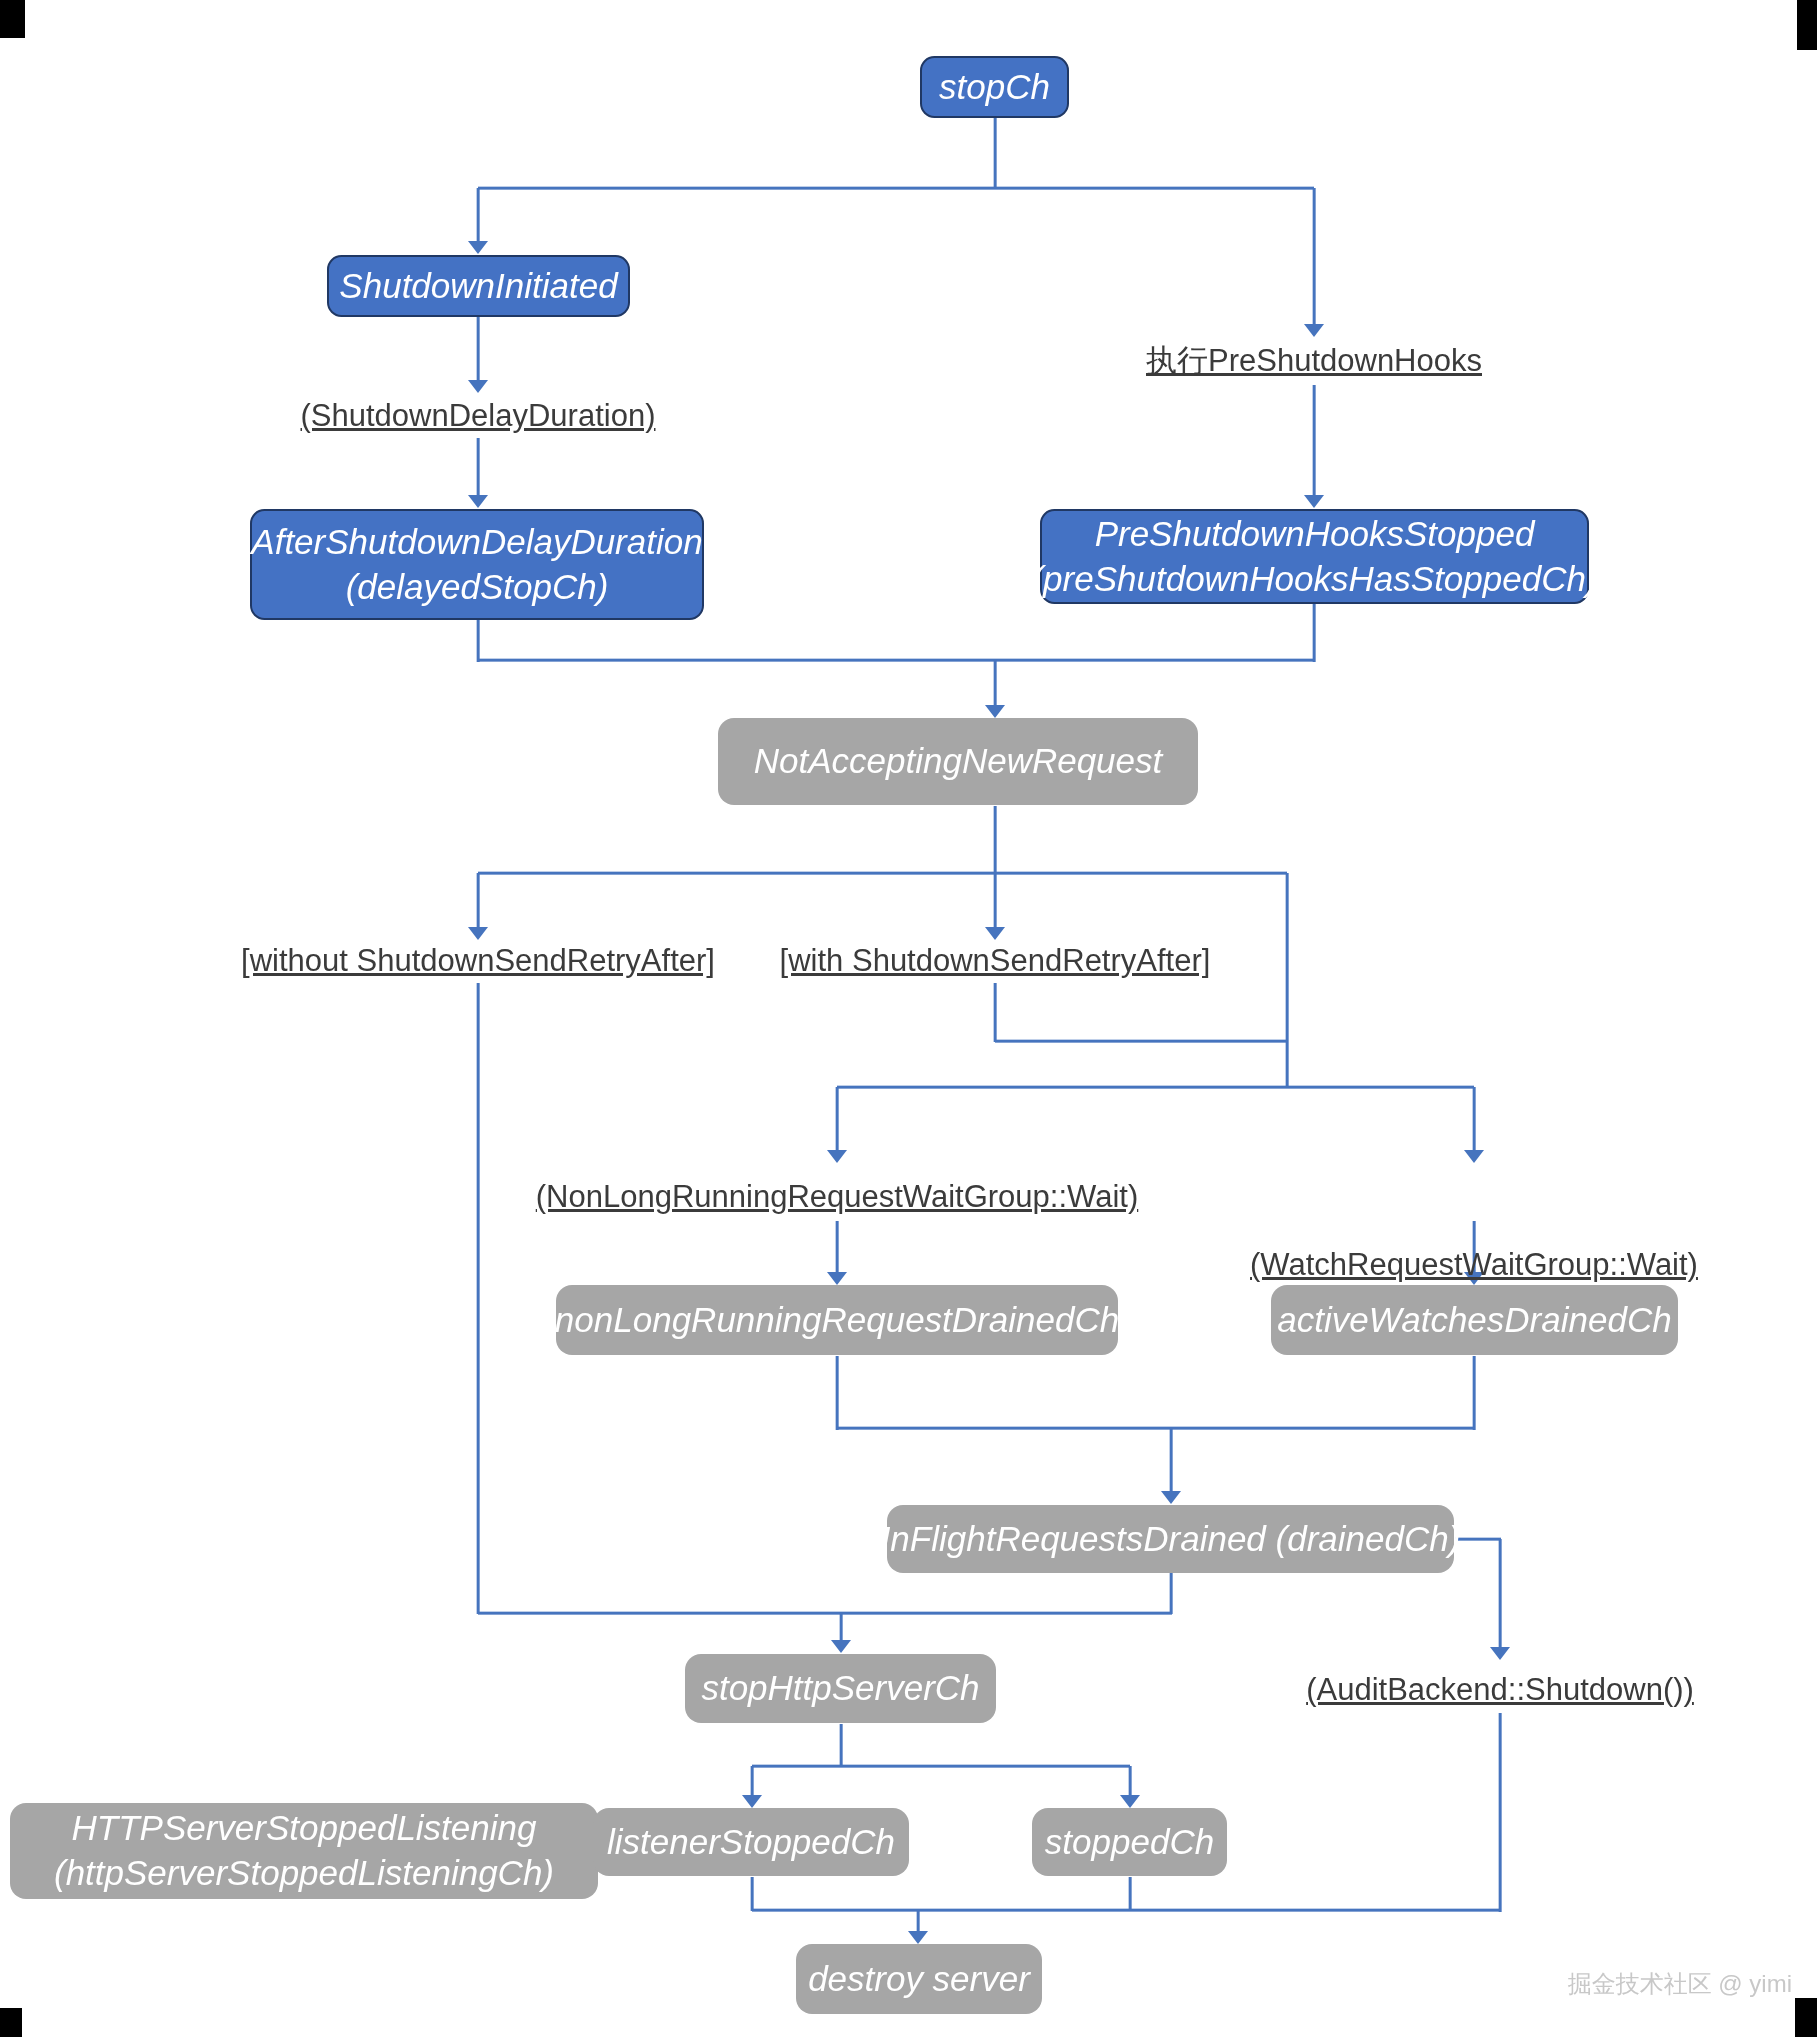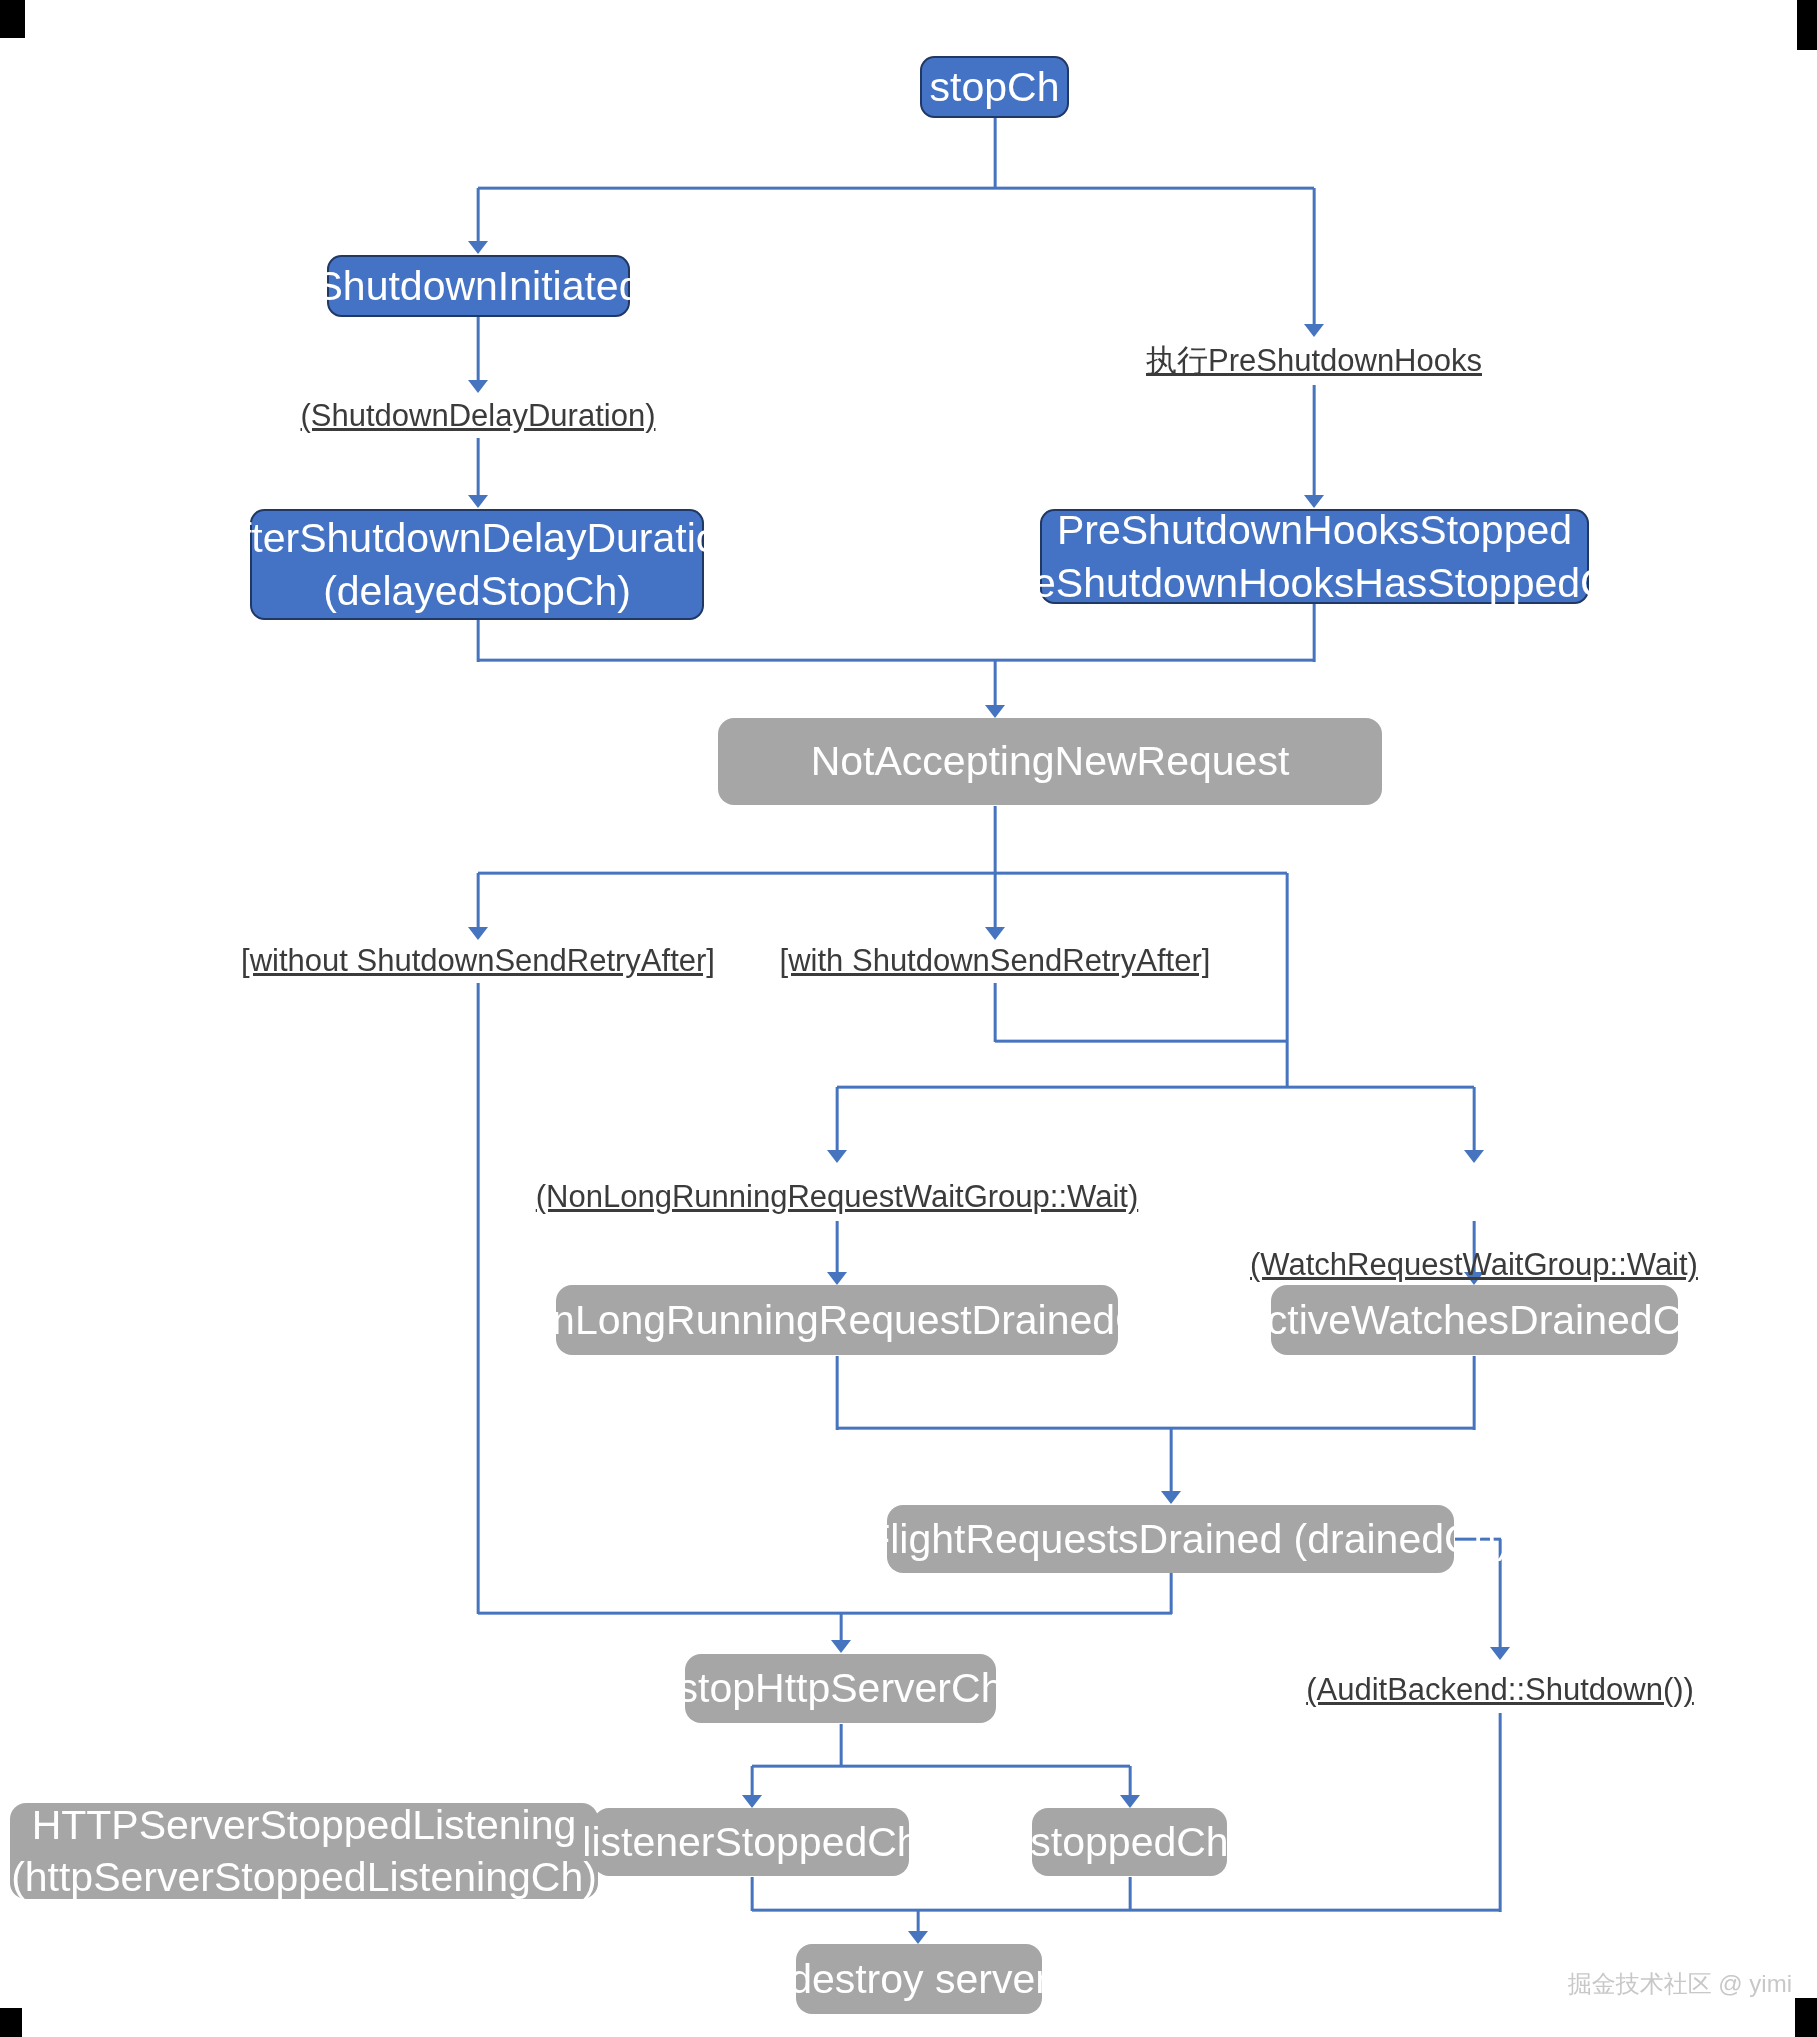--- a/index.html
+++ b/index.html
@@ -10,21 +10,21 @@
     --label:#3B3B3B;
     --wm:#C8C8C8;
   }
   html,body{margin:0;padding:0;}
   body{
     width:1817px;height:2038px;position:relative;background:#ffffff;
     font-family:"Liberation Sans","DejaVu Sans",sans-serif;overflow:hidden;
   }
   .node{
     position:absolute;display:flex;flex-direction:column;align-items:center;justify-content:center;
-    color:#fff;text-align:center;box-sizing:border-box;font-size:41px;line-height:1.28;
+    color:#fff;text-align:center;box-sizing:border-box;font-size:35px;line-height:1.28;font-style:italic;
   }
   .node.blue{background:var(--blue);border:2.7px solid var(--blue-border);border-radius:14.4px;}
   .node.gray{background:var(--gray);border:none;border-radius:16px;}
   .node span{display:block;white-space:nowrap;}
   .lbl{
     position:absolute;transform:translate(-50%,-50%);font-size:31px;color:var(--label);
     white-space:nowrap;
     text-decoration:underline;
   }
   .hl{position:absolute;height:2.7px;background:var(--line);transform:translateY(-50%);}
@@ -135,21 +135,21 @@
 <div class="node blue" style="left:250px;top:509px;width:454px;height:111px">
   <span>AfterShutdownDelayDuration</span>
   <span>(delayedStopCh)</span>
 </div>
 
 <div class="node blue" style="left:1040px;top:509px;width:549px;height:95px">
   <span>PreShutdownHooksStopped</span>
   <span>(preShutdownHooksHasStoppedCh)</span>
 </div>
 
-<div class="node gray" style="left:718px;top:718px;width:664px;height:87px">
+<div class="node gray" style="left:718px;top:718px;width:480px;height:87px">
   <span>NotAcceptingNewRequest</span>
 </div>
 
 <div class="lbl" style="left:478px;top:961px">[without ShutdownSendRetryAfter]</div>
 <div class="lbl" style="left:995px;top:961px">[with ShutdownSendRetryAfter]</div>
 
 <div class="lbl" style="left:837px;top:1197px">(NonLongRunningRequestWaitGroup::Wait)</div>
 <div class="lbl" style="left:1474px;top:1265px">(WatchRequestWaitGroup::Wait)</div>
 
 <div class="node gray" style="left:556px;top:1285px;width:562px;height:70px">

